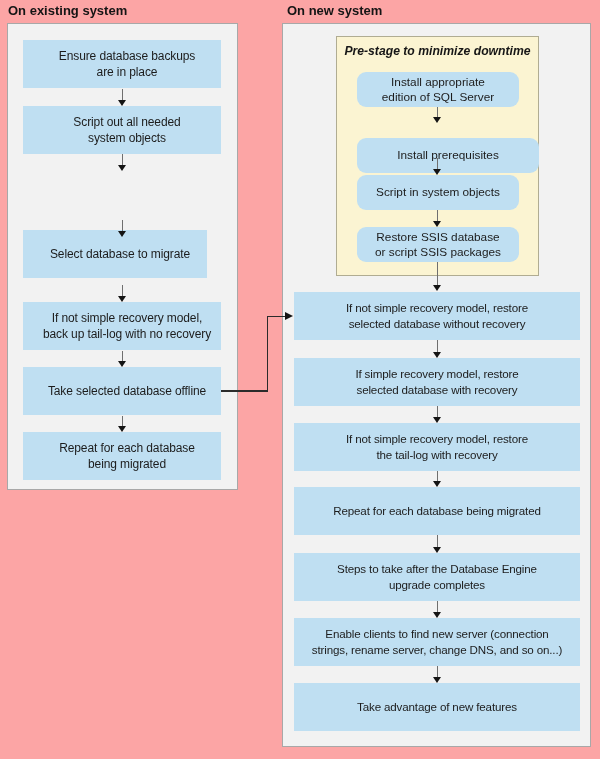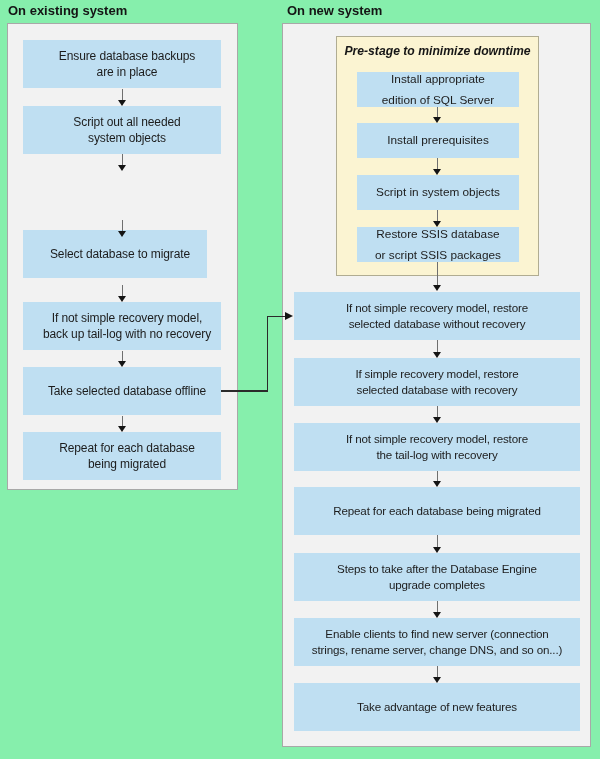--- a/index.html
+++ b/index.html
@@ -6,21 +6,21 @@
     --step-fill:#bfdff2;
     --panel-fill:#f2f2f2;
     --panel-border:#a8a8a8;
     --prestage-fill:#fbf4d2;
     --prestage-border:#b0ac92;
     --connector:#2b2b2b;
     --ink:#1c1c1c;
   }
   html,body{margin:0;padding:0;background:#ffffff;}
   body{font-family:"Liberation Sans","DejaVu Sans",sans-serif;}
-  .canvas{position:relative;width:600px;height:759px;background:#86efac;overflow:hidden;}
+  .canvas{position:relative;width:600px;height:759px;background:#fca5a5;overflow:hidden;}
 
   .col-title{
     position:absolute;
     font-size:13px;line-height:16px;font-weight:bold;color:#141414;
     white-space:pre;
   }
 
   .panel{
     position:absolute;
     background:var(--panel-fill);
@@ -42,21 +42,21 @@
 
   .step{
     position:absolute;
     background:var(--step-fill);
     color:var(--ink);
     display:flex;align-items:center;justify-content:center;
     text-align:center;white-space:pre;
     box-sizing:border-box;
   }
   .lbox{font-size:12px;line-height:16.5px;letter-spacing:-0.1px;padding-left:10px;}
-  .ybox{font-size:11.8px;line-height:21px;}
+  .ybox{font-size:11.8px;line-height:15px;border-radius:9px;}
   .rbox{font-size:11.6px;line-height:16.5px;letter-spacing:-0.15px;}
 
   
   .darr{position:absolute;width:9px;z-index:3;}
   .darr::before{
     content:"";position:absolute;left:50%;margin-left:-0.5px;top:0;bottom:5px;
     width:1px;background:#6f6f6f;
   }
   .darr::after{
     content:"";position:absolute;left:50%;margin-left:-4.5px;bottom:0;
@@ -100,21 +100,21 @@
 
   <div class="darr" style="left:118px;top:89px;height:17px"></div>
   <div class="darr" style="left:118px;top:154px;height:17px"></div>
   <div class="darr" style="left:118px;top:220px;height:17px"></div>
   <div class="darr" style="left:118px;top:285px;height:17px"></div>
   <div class="darr" style="left:118px;top:351px;height:16px"></div>
   <div class="darr" style="left:118px;top:416px;height:16px"></div>
 
   <div class="step ybox" style="left:357px;top:72px;width:162px;height:35px">Install appropriate
 edition of SQL Server</div>
-  <div class="step ybox" style="left:357px;top:123px;width:162px;height:35px">Install prerequisites</div>
+  <div class="step ybox" style="left:357px;top:138px;width:182px;height:35px">Install prerequisites</div>
   <div class="step ybox" style="left:357px;top:175px;width:162px;height:35px">Script in system objects</div>
   <div class="step ybox" style="left:357px;top:227px;width:162px;height:35px">Restore SSIS database
 or script SSIS packages</div>
 
   <div class="darr" style="left:433px;top:107px;height:16px"></div>
   <div class="darr" style="left:433px;top:158px;height:17px"></div>
   <div class="darr" style="left:433px;top:210px;height:17px"></div>
 
   <div class="darr" style="left:433px;top:262px;height:29px"></div>
 

